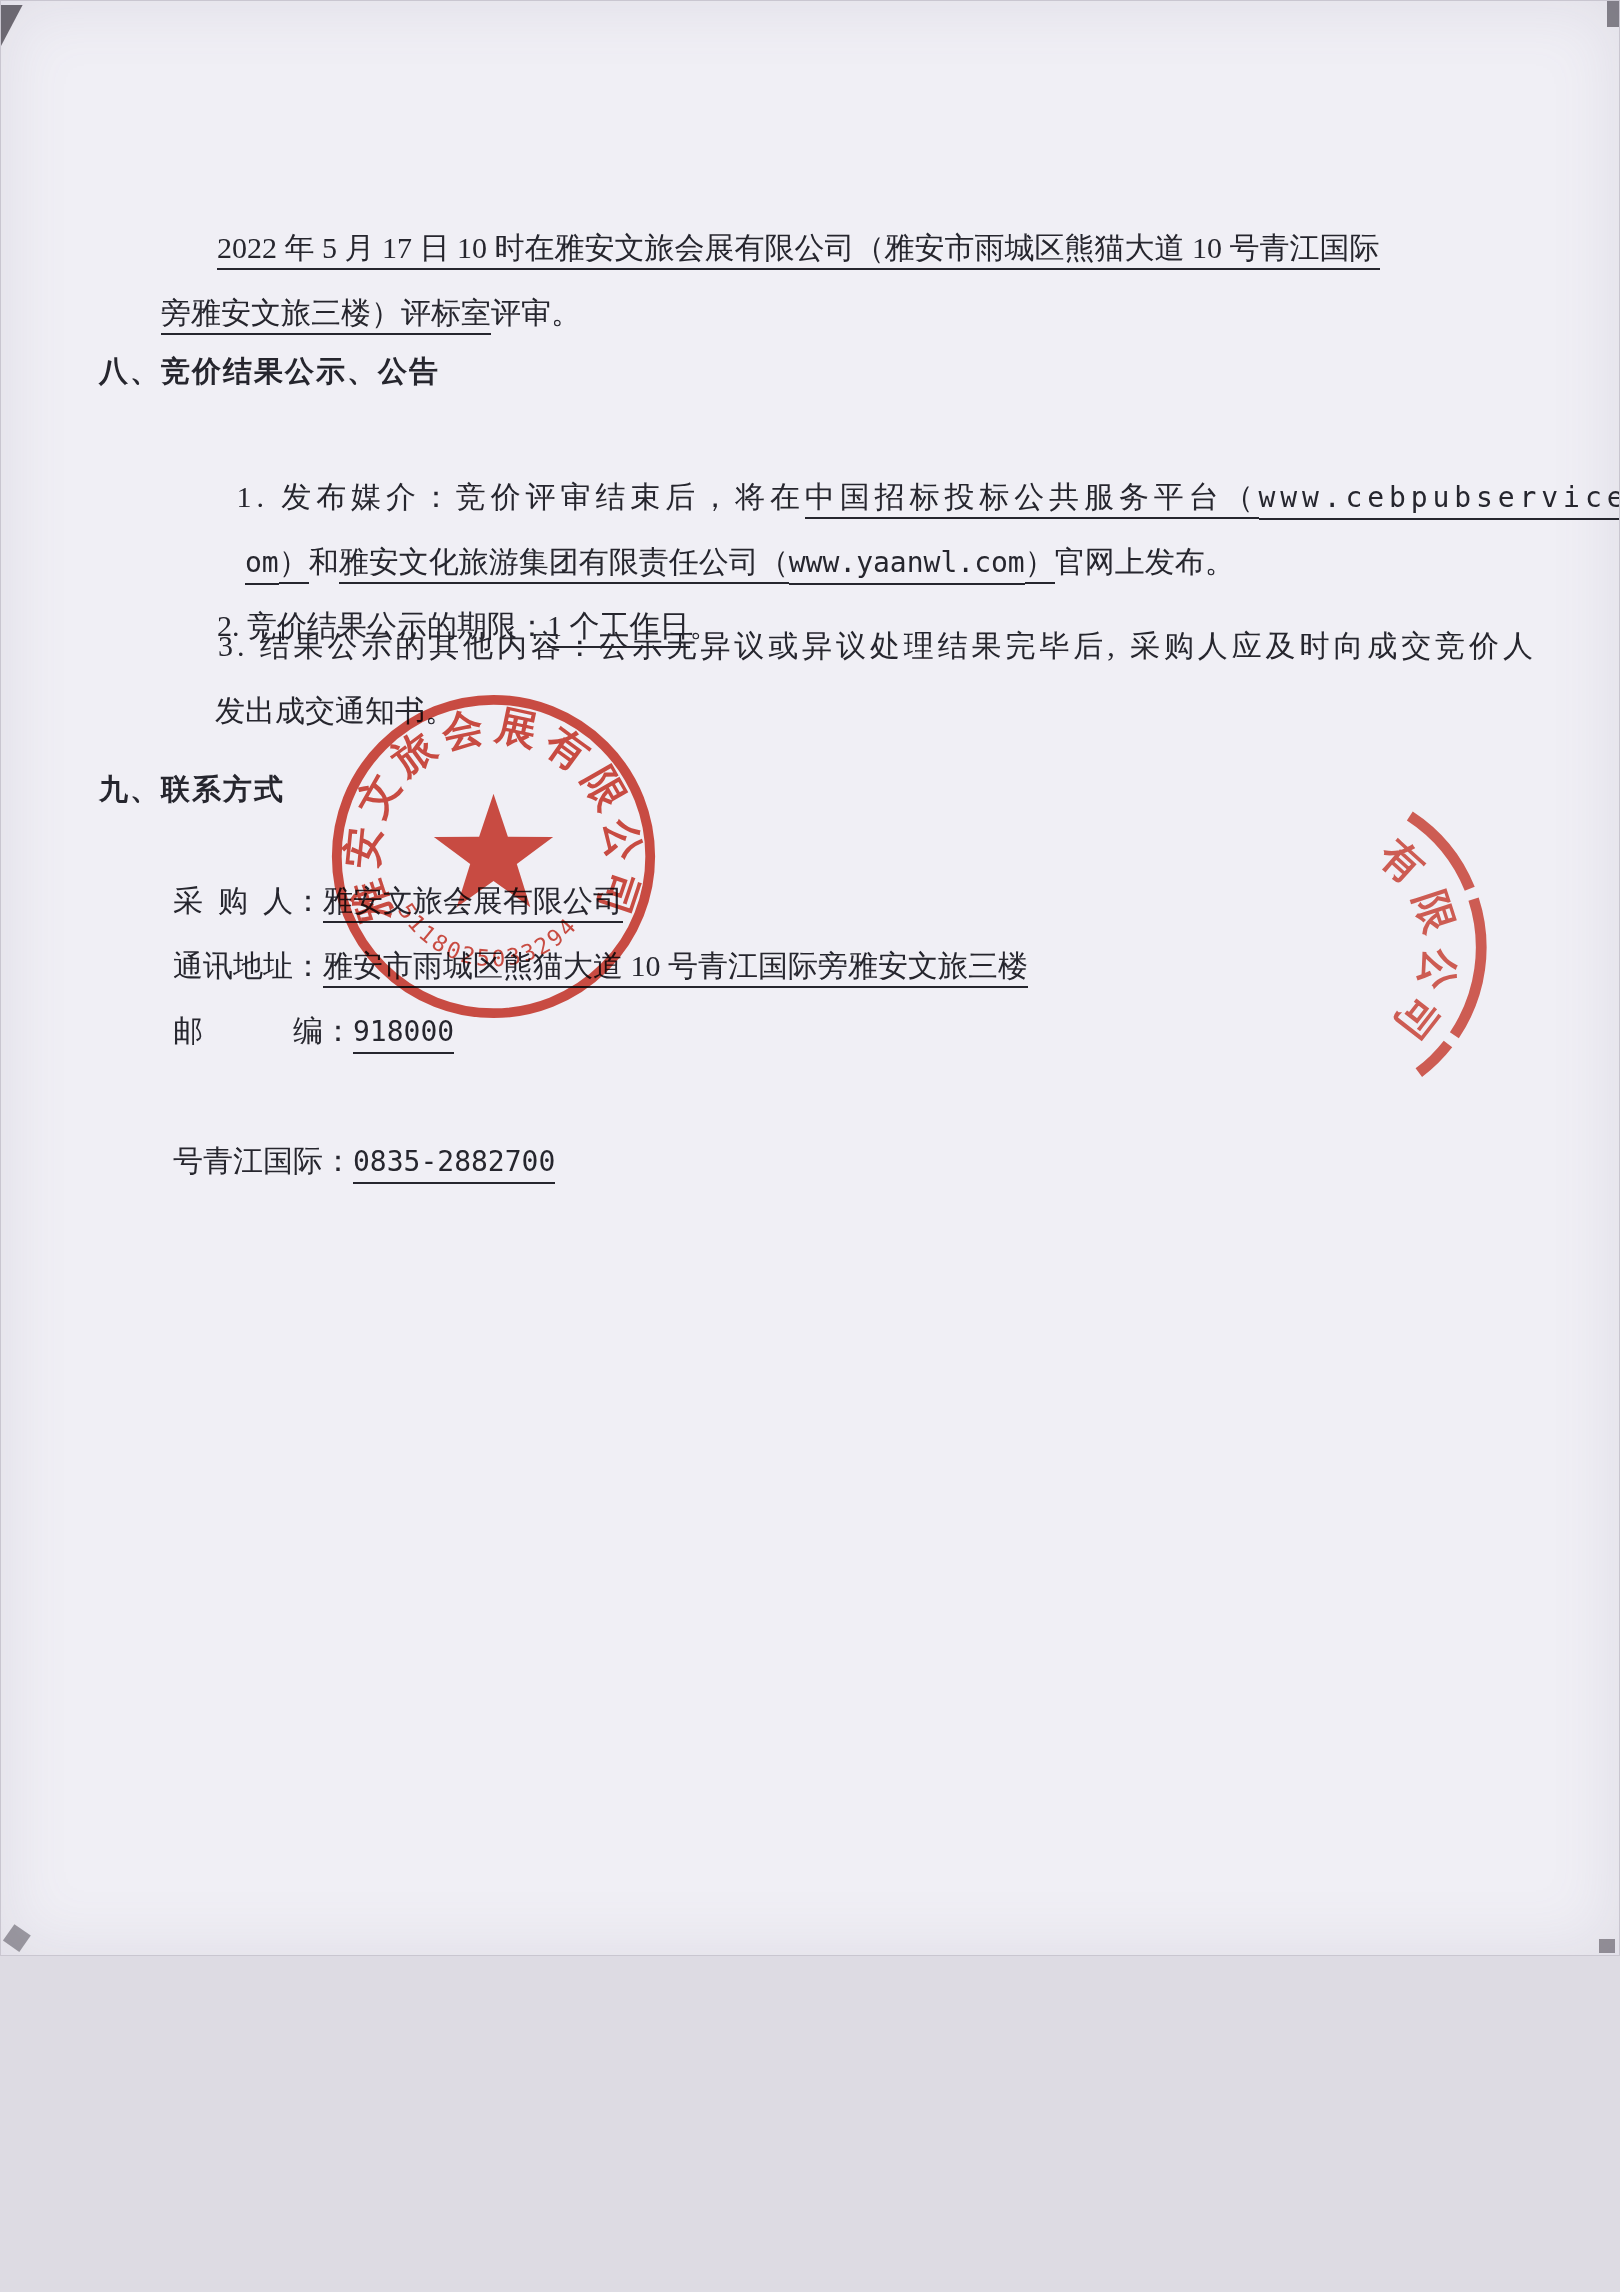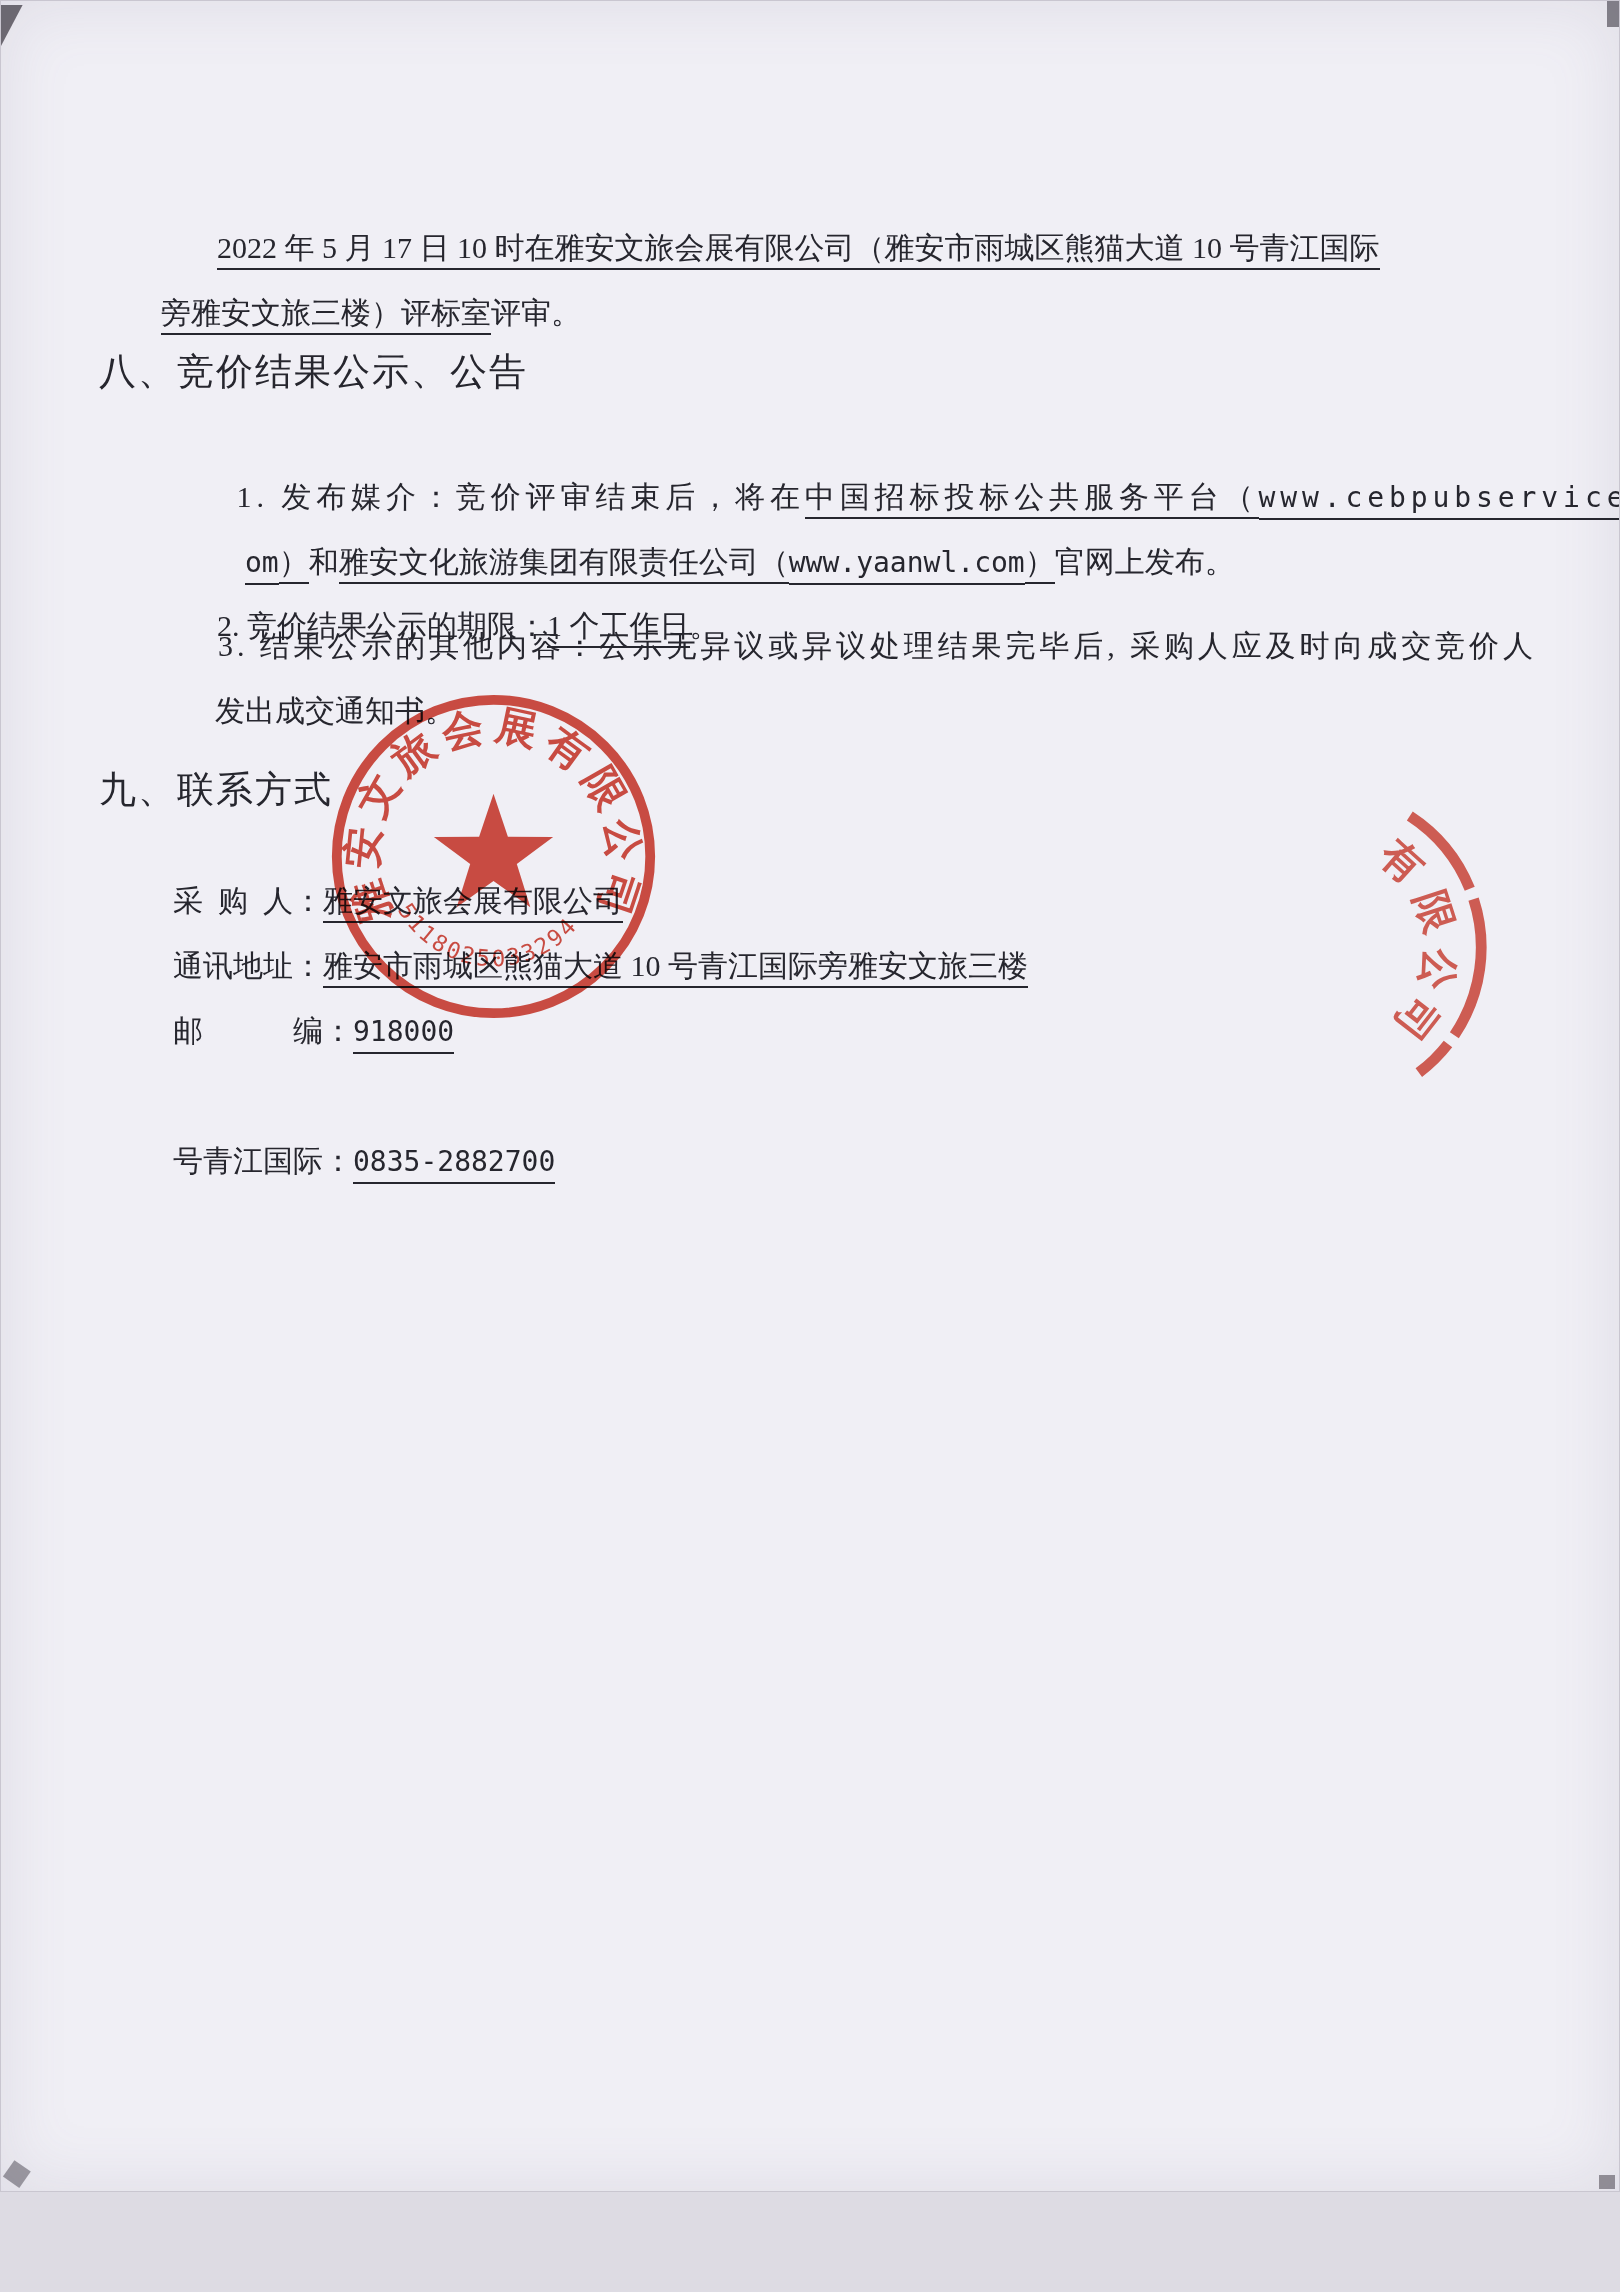--- a/index.html
+++ b/index.html
@@ -1,37 +1,37 @@
 <!DOCTYPE html>
 <html><head>
 <meta charset="utf-8">
 <title>Scanned procurement notice</title>
 <style>
   html,body{margin:0;padding:0;background:#dddbe3;}
   .page{
     position:relative;
-    width:1620px;height:2192px;
+    width:1620px;height:1956px;
     background:#f0eff5;
     overflow:hidden;
     font-family:"Liberation Serif","DejaVu Serif",serif;
     color:#26262e;
     box-shadow:inset 0 0 69px rgba(110,105,135,.14);
     border:1px solid #c9c6d0;
     box-sizing:border-box;
   }
   .line{
     position:absolute;
     font-size:30px;
     white-space:pre;
     line-height:43px;
   }
   .heading{
     font-family:"Liberation Sans","DejaVu Sans",sans-serif;
-    font-weight:400;
-    font-size:37px;
+    font-weight:700;
+    font-size:29px;
     letter-spacing:2px;
   }
   .u{border-bottom:2px solid #26262e;padding-bottom:3.9px;}
   .lat{font-family:"DejaVu Sans Mono","Liberation Mono",monospace;font-size:28px;}
   .ls5{letter-spacing:4.9px;}
   .ls4{letter-spacing:3.9px;margin-left:31px;}
   .label{white-space:pre;}
   
   .seal{position:absolute;mix-blend-mode:multiply;}
   .seal-main{left:326px;top:689px;color:#cf382a;opacity:.88;}

